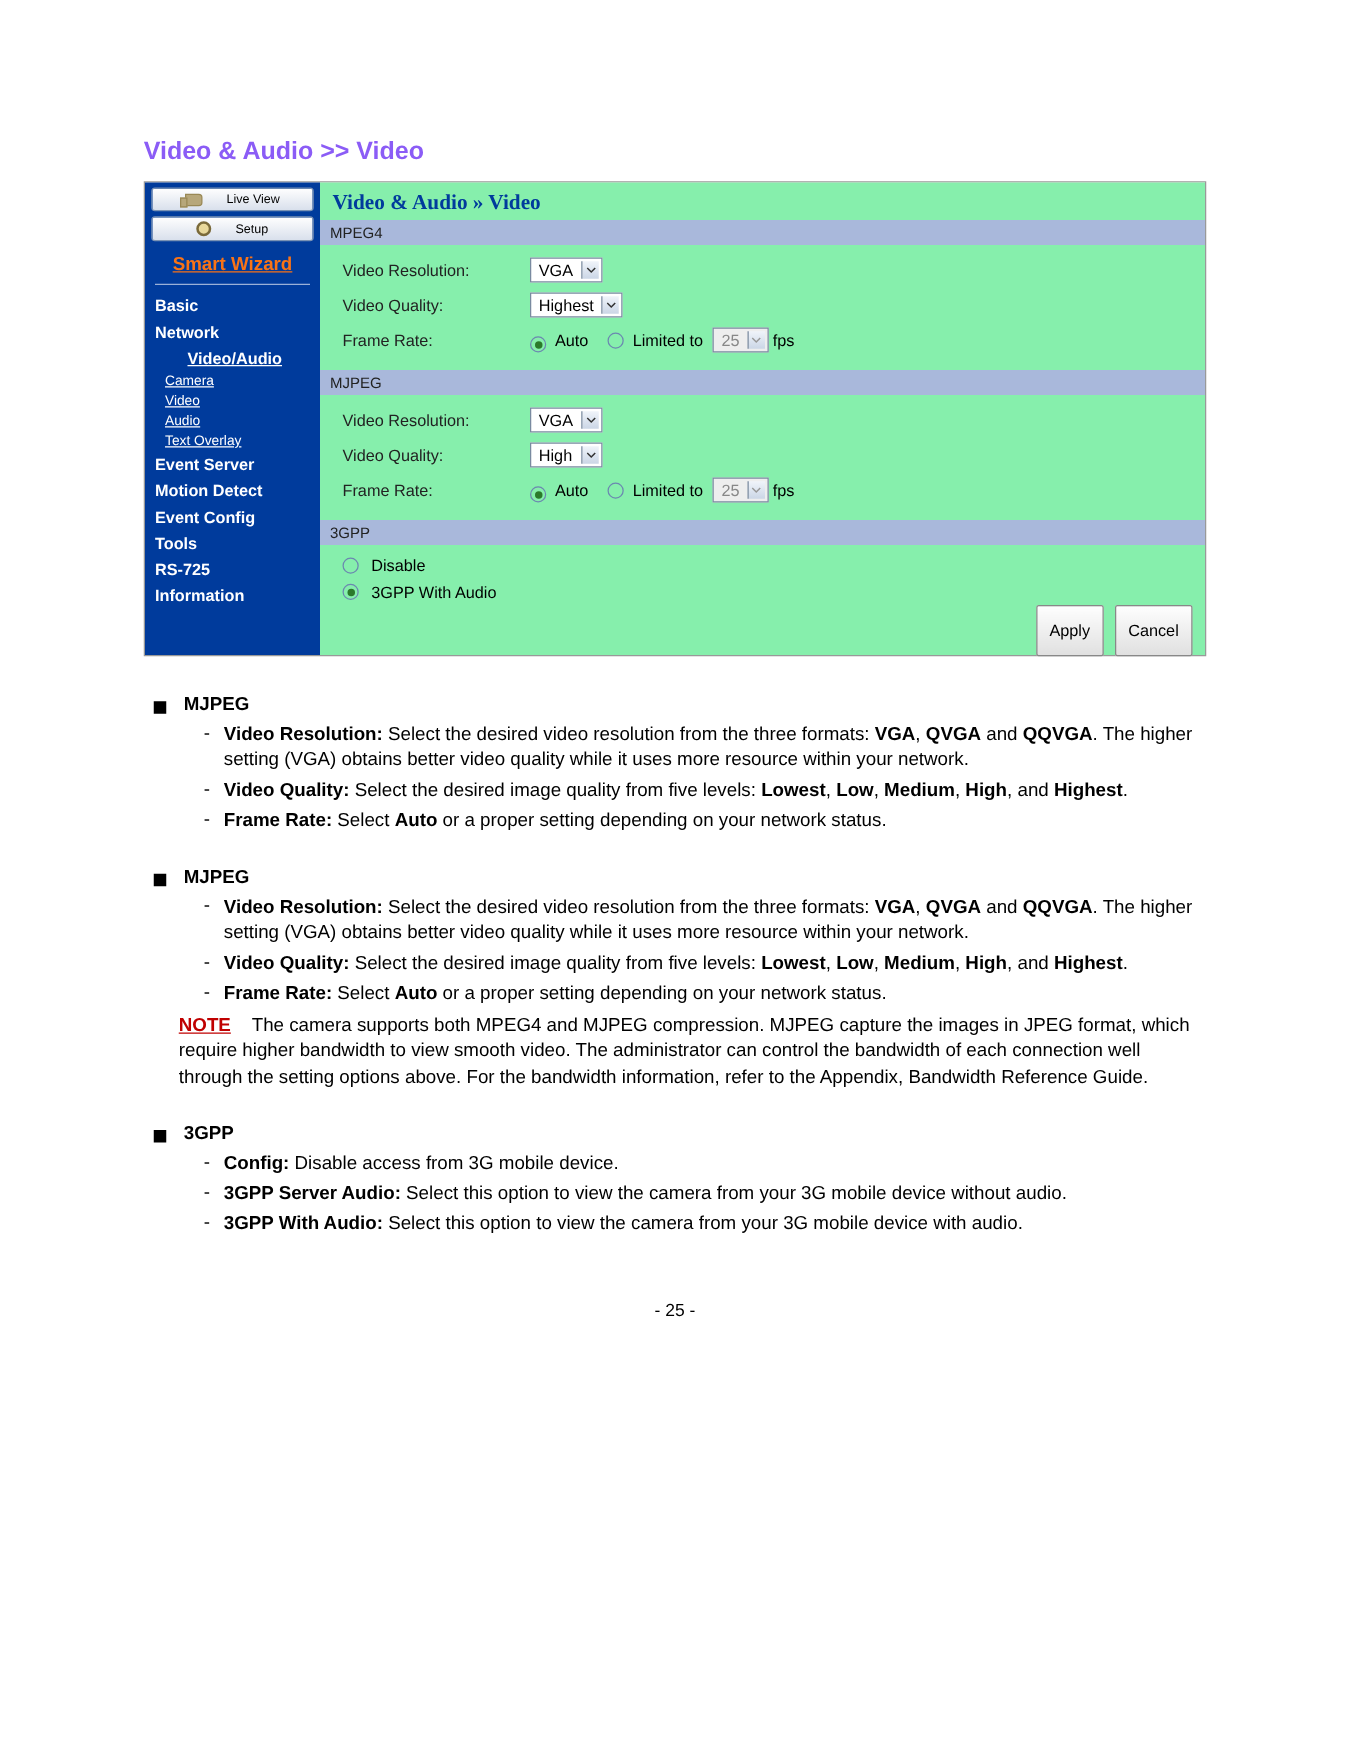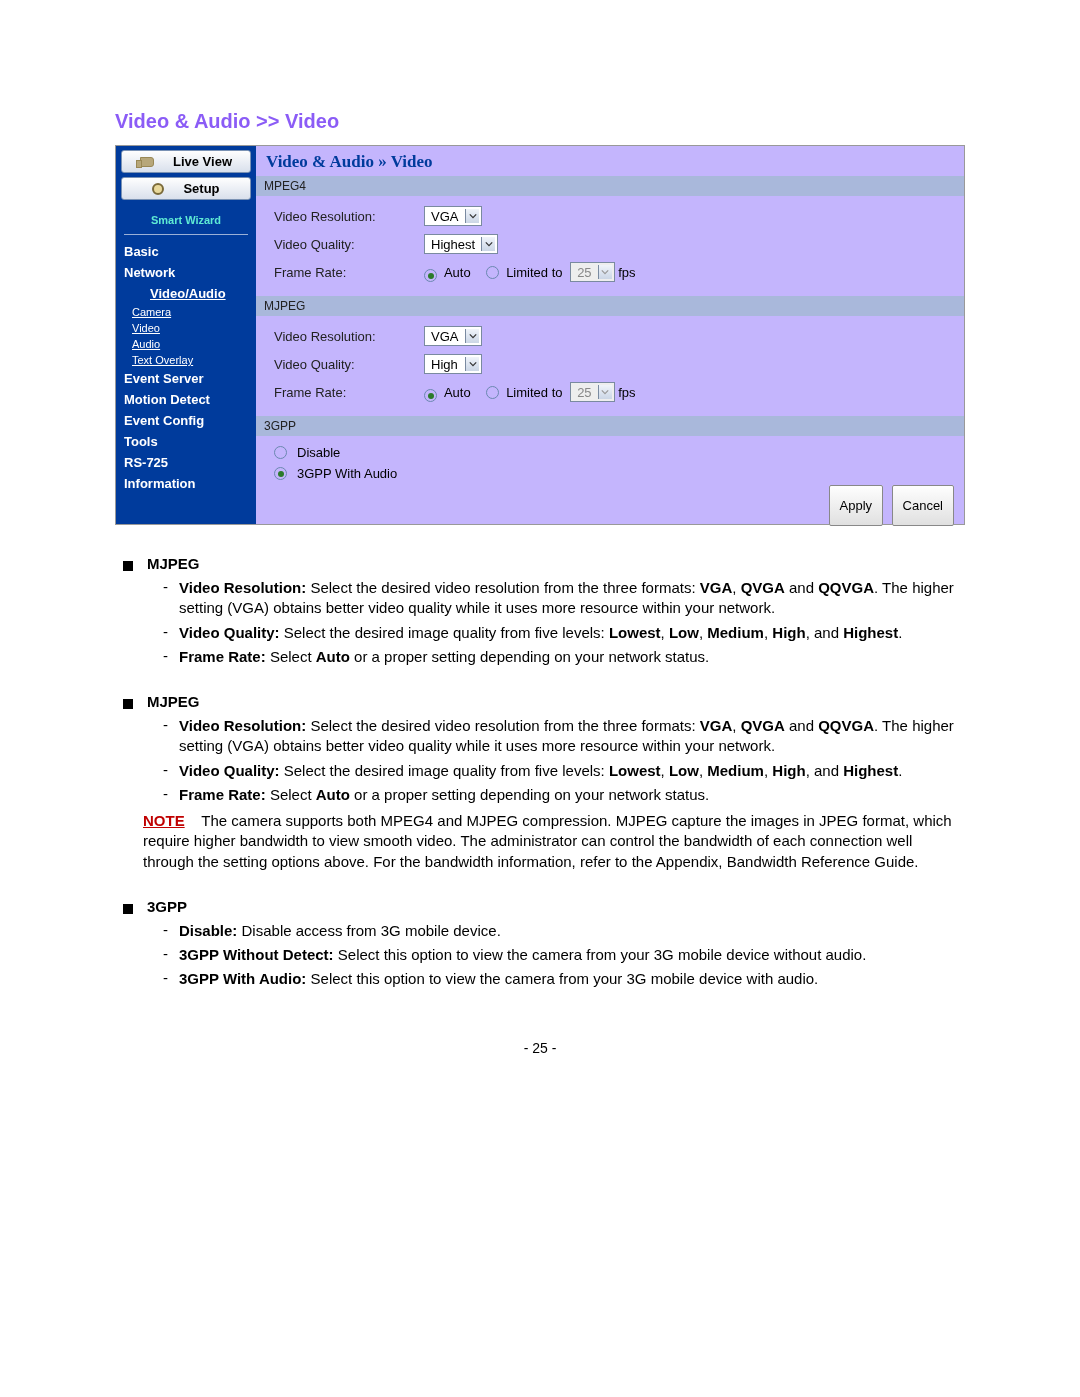--- a/index.html
+++ b/index.html
@@ -31,57 +31,58 @@
     flex-direction: column;
     padding-bottom: 8px;
   }
   .side-btn {
     background: linear-gradient(#fefefe,#d9e0ec);
     border: 1px solid #7a92b4;
     border-radius: 3px;
     margin: 4px 5px 0 5px;
     padding: 3px 0;
     text-align: center;
-    font-weight: bold;
-    font-size: 13px;
+    font-weight: normal;
+    font-size: 10px;
     display: flex;
     align-items: center;
     justify-content: center;
     gap: 19px;
   }
   .side-links {
     padding: 6px 8px 2px 8px;
   }
   .smart-wizard {
     text-align: center;
     border-bottom: 1px solid #9ab0d7;
     padding: 4px 0 6px 0;
     margin-bottom: 6px;
   }
   .smart-wizard span {
-    color: #5eead4;
+    color: #f97316;
     font-weight: bold;
-    font-size: 11px;
+    text-decoration: underline;
+    font-size: 15px;
   }
   .nav-item {
     color: #fff;
     font-weight: bold;
     font-size: 13px;
     padding: 3px 0;
   }
   .nav-item.active { text-decoration: underline; margin-left: 26px; }
   .sub-item {
     color: #fff;
     font-size: 11px;
     text-decoration: underline;
     padding: 2px 0 2px 8px;
   }
   .content {
     flex: 1;
-    background: #c4b5fd;
+    background: #86efac;
   }
   .content-title {
     color: #003B9C;
     font-family: Georgia, serif;
     font-weight: bold;
     font-size: 17px;
     padding: 6px 10px 4px 10px;
   }
   .section-bar {
     background: #A9B8DB;
@@ -364,27 +365,27 @@
       <span class="note">NOTE</span>&nbsp;&nbsp;&nbsp;&nbsp;<span>The camera supports both MPEG4 and MJPEG compression. MJPEG capture the images in JPEG format, which require higher bandwidth to view smooth video. The administrator can control the bandwidth of each connection well through the setting options above. For the bandwidth information, refer to the Appendix, Bandwidth Reference Guide.</span>
     </div>
 
     <div class="bul1" style="margin-top:26px">
         <span class="sq"></span>
         <span class="t">3GPP</span>
       </div>
     <div class="bul2">
         <span class="dash">-</span>
         <span class="t">
-      <b class="key">Disable: </b><span>Disable access from 3G mobile device.</span>
-    </span>
-      </div>
-    <div class="bul2">
-        <span class="dash">-</span>
-        <span class="t">
-      <b class="key">3GPP Without Detect: </b><span>Select this option to view the camera from your 3G mobile device without audio.</span>
+      <b class="key">Config: </b><span>Disable access from 3G mobile device.</span>
+    </span>
+      </div>
+    <div class="bul2">
+        <span class="dash">-</span>
+        <span class="t">
+      <b class="key">3GPP Server Audio: </b><span>Select this option to view the camera from your 3G mobile device without audio.</span>
     </span>
       </div>
     <div class="bul2">
         <span class="dash">-</span>
         <span class="t">
       <b class="key">3GPP With Audio: </b><span>Select this option to view the camera from your 3G mobile device with audio.</span>
     </span>
       </div>
   </div>
 

